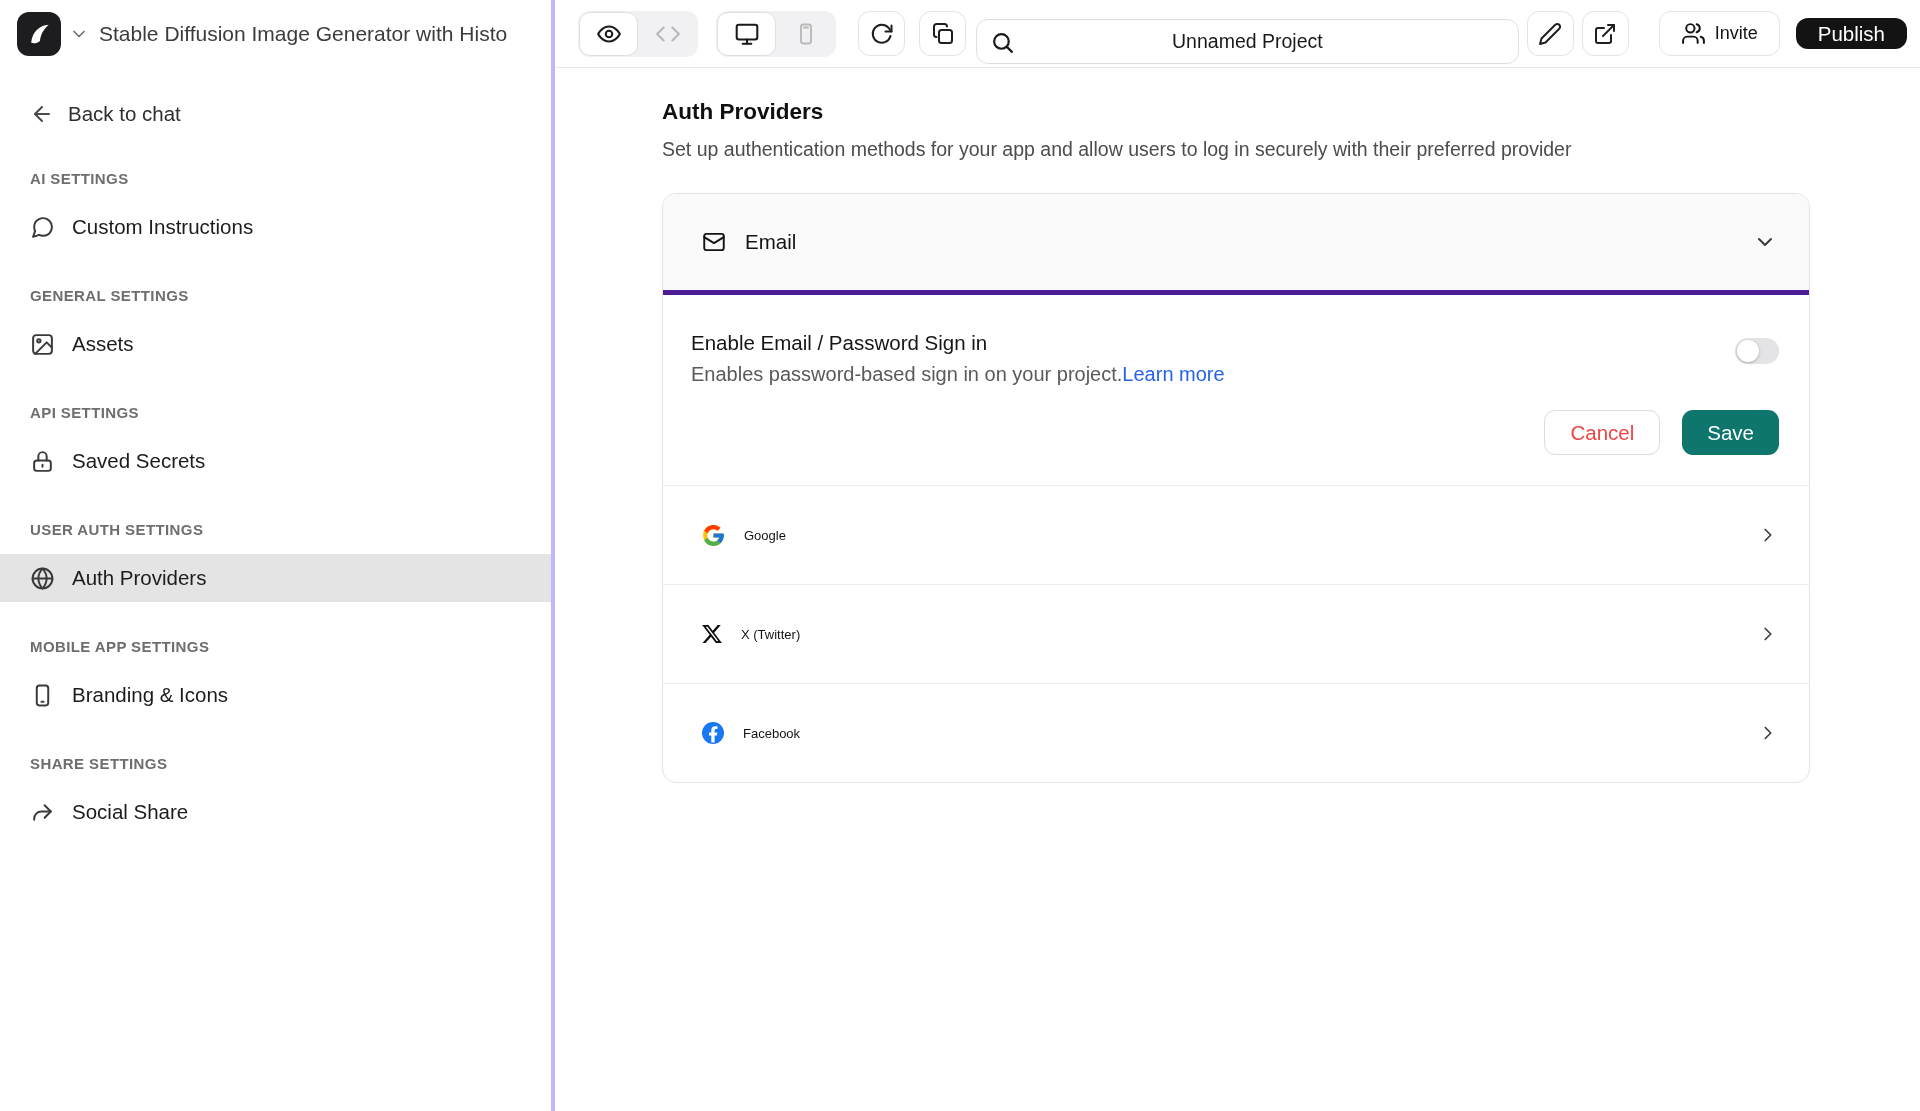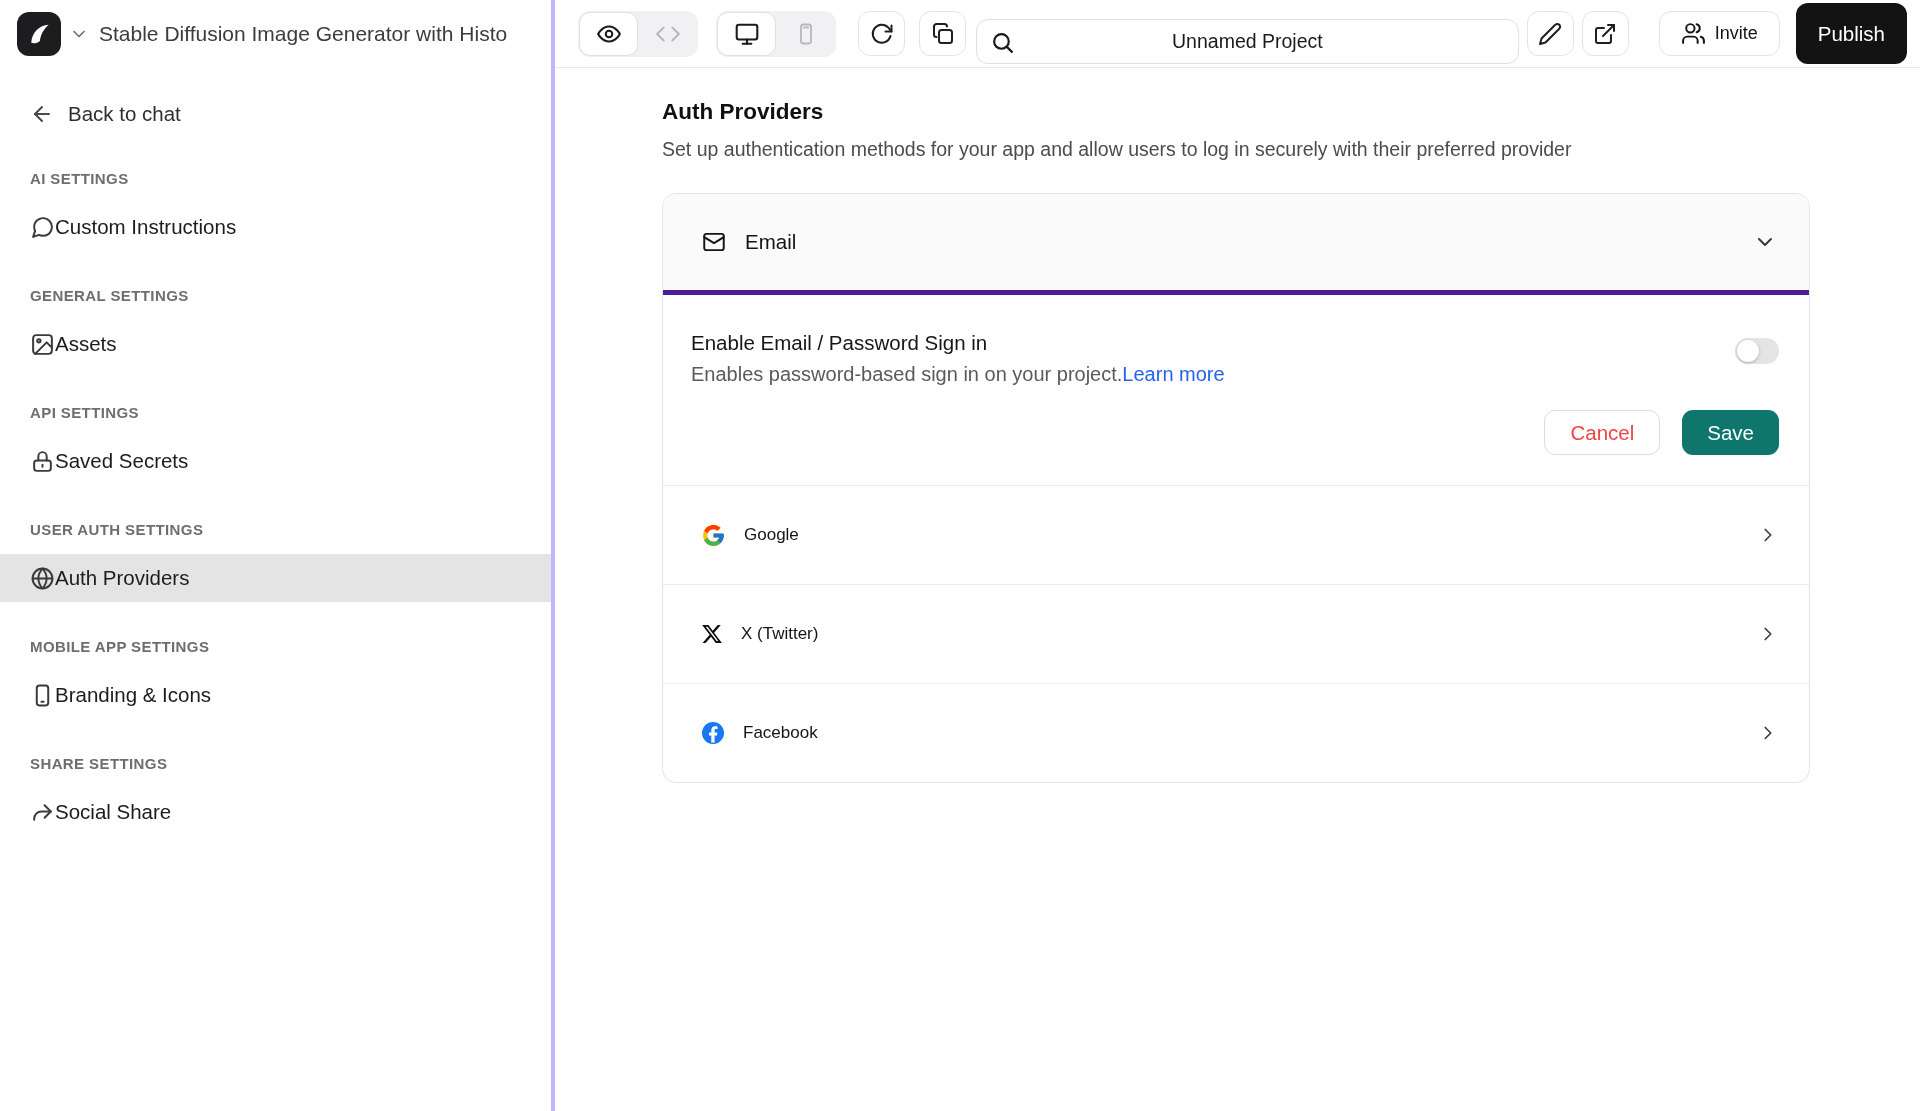--- a/index.html
+++ b/index.html
@@ -11,40 +11,40 @@
   .sidebar { width:555px; min-width:555px; height:100%; border-right:4px solid #c4b5fd; background:#fff; }
   .sidebar-header { height:68px; display:flex; align-items:center; padding:0 10px 0 17px; overflow:hidden; }
   .logo { width:44px; height:44px; border-radius:12px; background:#1d1d1f; display:flex; align-items:center; justify-content:center; flex:none; cursor:pointer; }
   .logo-chev { color:#6f6f6f; margin:0 10px 0 8px; display:flex; flex:none; cursor:pointer; }
   .app-title { font-size:21px; color:#3c3c3c; white-space:nowrap; overflow:hidden; flex:1; }
 
   .back-link { display:flex; align-items:center; gap:14px; margin:26px 0 0 30px; height:40px; font-size:20.5px; color:#2e2e2e; cursor:pointer; }
   .back-link svg { color:#4a4a4a; }
 
   .sec-header { margin:36px 30px 0; font-size:15px; font-weight:bold; color:#6e6e6e; letter-spacing:.4px; }
-  .s-item { display:flex; align-items:center; height:48px; padding-left:30px; margin-top:16px; font-size:20.5px; color:#1c1c1c; cursor:pointer; }
+  .s-item { display:flex; align-items:center; gap:17px; height:48px; padding-left:30px; margin-top:16px; font-size:20.5px; color:#1c1c1c; cursor:pointer; }
   .s-item svg { color:#3a3a3a; flex:none; }
   .s-item.selected { background:#e4e4e4; }
 
   
   .main { flex:1; display:flex; flex-direction:column; min-width:0; }
   .toolbar { height:68px; border-bottom:1px solid #e9e9e9; display:flex; align-items:center; padding:0 13px 0 23px; }
   .seg { background:#f1f1f3; border-radius:12px; height:46px; display:flex; align-items:center; padding:1px; }
   .seg + .seg { margin-left:18px; }
   .seg-btn { width:59px; height:44px; display:flex; align-items:center; justify-content:center; border-radius:11px; cursor:pointer; }
   .seg-btn.active { background:#fff; border:1px solid #e0e0e0; color:#1a1a1a; }
   .seg-btn.inactive { color:#b9b9b9; }
   .tb-btn { width:47px; height:45px; border:1px solid #e3e3e3; border-radius:12px; background:#fff; display:flex; align-items:center; justify-content:center; color:#1f1f1f; cursor:pointer; }
   .tb-btn.refresh { margin-left:22px; }
   .tb-btn.copy { margin-left:14px; }
   .searchbar { flex:1; height:45px; margin:16px 8px 0 10px; border:1px solid #e0e0e0; border-radius:12px; position:relative; display:flex; align-items:center; justify-content:center; font-size:19.5px; color:#1a1a1a; cursor:text; background:#fff; }
   .searchbar .mag { position:absolute; left:13px; top:10px; color:#1a1a1a; }
   .tb-btn.ext { margin-left:8px; }
   .btn-invite { margin-left:30px; height:45px; border:1px solid #e3e3e3; border-radius:12px; background:#fff; display:flex; align-items:center; gap:9px; padding:0 21px; font-size:18px; color:#141414; cursor:pointer; }
-  .btn-publish { margin-left:16px; height:61px; border-radius:12px; background:#131313; color:#fff; display:flex; align-items:center; padding:0 22px; font-size:20.5px; cursor:pointer; border:none; }
+  .btn-publish { margin-left:16px; height:31px; border-radius:12px; background:#131313; color:#fff; display:flex; align-items:center; padding:0 22px; font-size:20.5px; cursor:pointer; border:none; }
 
   .content { padding:31px 0 0 107px; }
   .page-title { font-size:22.5px; font-weight:600; color:#101010; }
   .page-sub { font-size:19.5px; color:#4c4c4c; margin-top:13px; }
 
   .card { width:1148px; margin-top:32px; border:1px solid #e3e3e3; border-radius:14px; overflow:hidden; background:#fff; }
   .email-header { height:96px; background:#fafafa; display:flex; align-items:center; padding:0 32px 0 38px; cursor:pointer; }
   .email-header .lbl { margin-left:18px; font-size:20.5px; color:#141414;text-align:right; }
   .email-header .chev { margin-left:auto; color:#3a3a3a; display:flex; }
 
@@ -53,21 +53,21 @@
   .enable-title { font-size:20.5px; color:#161616; }
   .enable-desc { margin-top:8px; font-size:20px; color:#5a5a5a; }
   .enable-desc a { color:#2563eb; text-decoration:none; cursor:pointer; }
   .toggle { width:44px; height:26px; border-radius:13px; background:#e4e4e6; position:relative; margin-top:7px; cursor:pointer; flex:none; }
   .toggle .knob { position:absolute; left:2px; top:2px; width:22px; height:22px; border-radius:50%; background:#fff; box-shadow:0 1px 3px rgba(0,0,0,.25); }
   .actions { display:flex; justify-content:flex-end; gap:22px; margin-top:24px; }
   .btn-cancel { height:45px; padding:0 25px; border-radius:11px; border:1px solid #dcdcdc; background:#fff; font-size:20.5px; color:#ef4444; font-family:inherit; cursor:pointer; }
   .btn-save { height:45px; padding:0 25px; border-radius:11px; border:none; background:#0f766e; font-size:20.5px; color:#fff; font-family:inherit; cursor:pointer; }
 
   .provider-row { height:99px; border-top:1px solid #ececec; display:flex; align-items:center; padding:0 30px 0 38px; cursor:pointer; }
-  .provider-row .lbl { margin-left:18px; font-size:17px; color:#141414; }
+  .provider-row .lbl { margin-left:18px; font-size:13px; color:#141414; }
   .provider-row .chev { margin-left:auto; color:#3a3a3a; display:flex; }
 </style>
 </head>
 <body>
 
 <div class="app">
 
   <aside class="sidebar">
     <div class="sidebar-header">
       <div class="logo">

